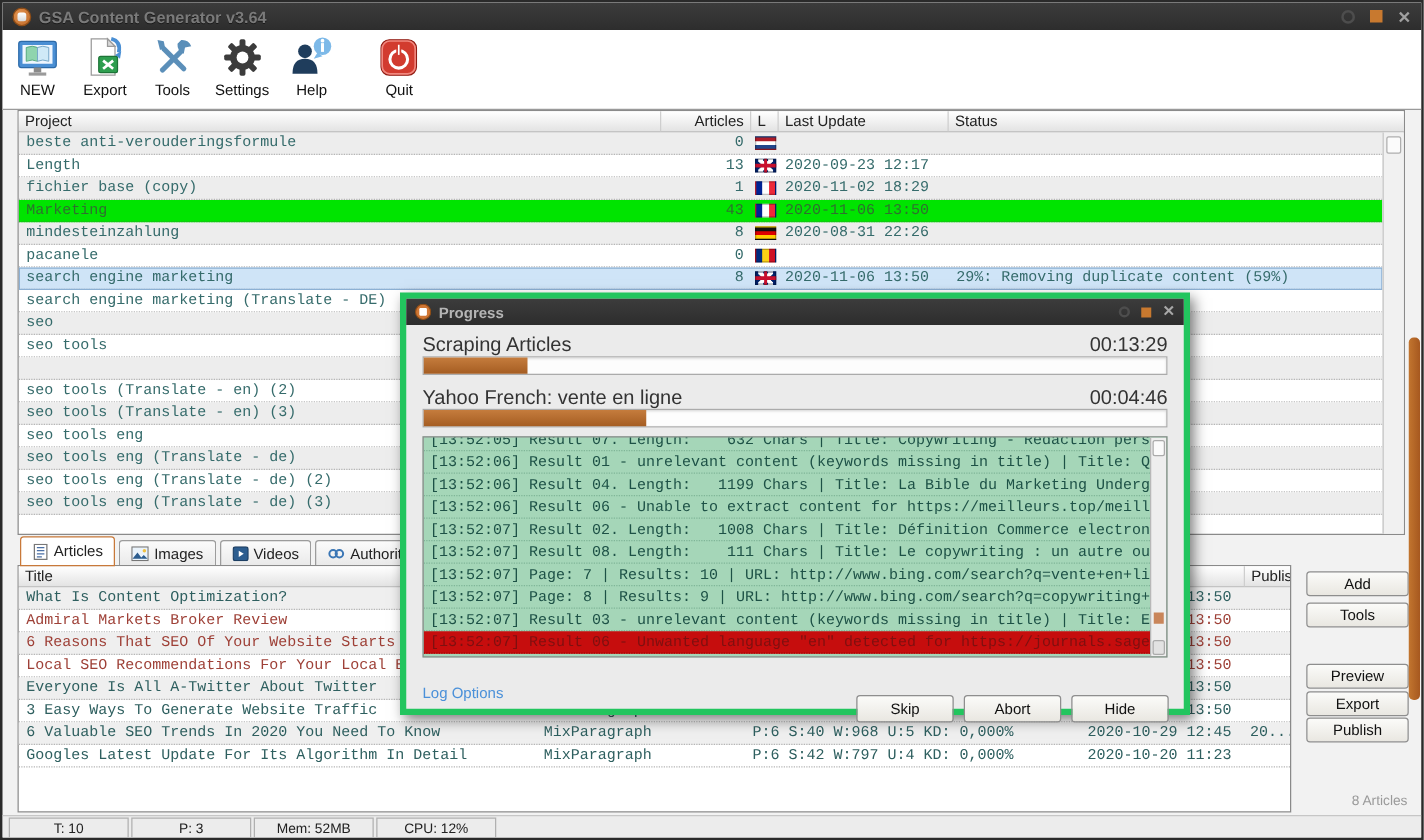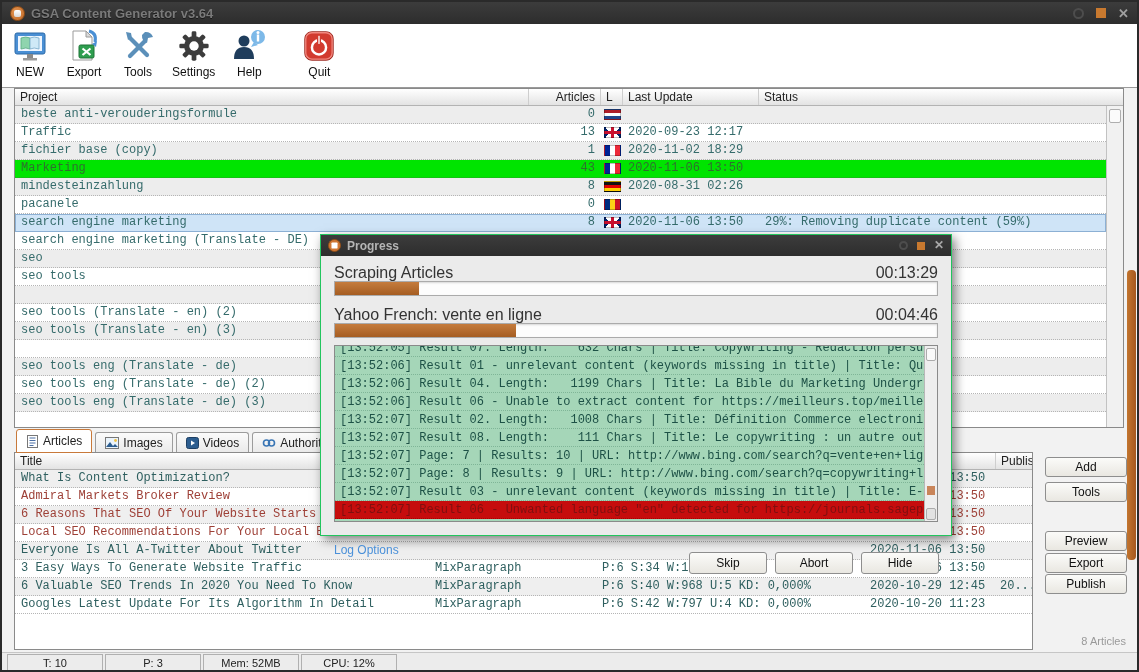--- a/index.html
+++ b/index.html
@@ -106,22 +106,22 @@
     background:linear-gradient(#fbfbf9,#e9e7e1); font-size:12px; color:#111;
     display:flex; align-items:center; justify-content:center; font-family:"Liberation Sans",sans-serif; }
   .side-btn { position:absolute; left:12px; width:82px; height:20px; }
   .articles-count { position:absolute; right:10px; top:183px; font-size:11px; color:#9a9a9a; }
   
   .statusbar { position:absolute; left:0; right:0; top:650px; height:20px; background:#ececec;
     border-top:1px solid #c6c6c6; display:flex; gap:2px; padding:1px 0 1px 5px; }
   .status-seg { border:1px solid #b0b0b0; width:96px; display:flex; align-items:center;
     justify-content:center; font-size:11px; color:#222; }
   
-  .dialog { position:absolute; left:318px; top:232px; width:632px; height:302px;
-    background:#ebebeb; border:1px solid #22c55e; box-shadow:3px 4px 10px rgba(0,0,0,.5); z-index:10; }
+  .dialog { position:absolute; left:318px; top:232px; width:632px; height:338px;
+    background:#ebebeb; border:5px solid #22c55e; box-shadow:3px 4px 10px rgba(0,0,0,.5); z-index:10; }
   .dialog-titlebar { height:21px; background:linear-gradient(#3c3c3c,#2d2d2d);
     display:flex; align-items:center; padding:0 7px; gap:6px; }
   .dialog-title { color:#b5b5b5; font-size:12px; font-weight:bold; }
   .dlg-logo { width:13px; height:13px; }
   .dlg-controls { margin-left:auto; display:flex; align-items:center; gap:9px; }
   .dlg-min { width:9px; height:9px; border:2px solid #4d4d4d; border-radius:50%; }
   .dlg-max { width:8px; height:8px; background:#c8792f; }
   .dlg-close { color:#a8a8a8; font-size:12px; font-weight:bold; line-height:9px; }
   .task-label { position:absolute; left:13px; right:13px; height:15px; font-size:16px; color:#333;
     display:flex; justify-content:space-between; }
@@ -253,21 +253,21 @@
     <div class="prows" id="project-rows">
   <div class="prow">
     <div class="pc-name">beste anti-verouderingsformule</div>
     <div class="pc-articles">0</div>
     <div class="pc-lang"><span class="flag flag-nl"></span></div>
     <div class="pc-date"></div>
     <div class="pc-status"></div>
   </div>
 
   <div class="prow">
-    <div class="pc-name">Traffic</div>
+    <div class="pc-name">Length</div>
     <div class="pc-articles">13</div>
     <div class="pc-lang"><span class="flag flag-uk"></span></div>
     <div class="pc-date">2020-09-23 12:17</div>
     <div class="pc-status"></div>
   </div>
 
   <div class="prow">
     <div class="pc-name">fichier base (copy)</div>
     <div class="pc-articles">1</div>
     <div class="pc-lang"><span class="flag flag-fr"></span></div>
@@ -279,21 +279,21 @@
     <div class="pc-name">Marketing</div>
     <div class="pc-articles">43</div>
     <div class="pc-lang"><span class="flag flag-fr"></span></div>
     <div class="pc-date">2020-11-06 13:50</div>
   </div>
 
   <div class="prow">
     <div class="pc-name">mindesteinzahlung</div>
     <div class="pc-articles">8</div>
     <div class="pc-lang"><span class="flag flag-de"></span></div>
-    <div class="pc-date">2020-08-31 02:26</div>
+    <div class="pc-date">2020-08-31 22:26</div>
     <div class="pc-status"></div>
   </div>
 
   <div class="prow">
     <div class="pc-name">pacanele</div>
     <div class="pc-articles">0</div>
     <div class="pc-lang"><span class="flag flag-ro"></span></div>
     <div class="pc-date"></div>
     <div class="pc-status"></div>
   </div>
@@ -347,20 +347,21 @@
 
   <div class="prow">
     <div class="pc-name">seo tools (Translate - en) (3)</div>
     <div class="pc-articles"></div>
     <div class="pc-lang"></div>
     <div class="pc-date"></div>
     <div class="pc-status"></div>
   </div>
 
   <div class="prow">
+    <div class="pc-name">seo tools eng</div>
     <div class="pc-articles"></div>
     <div class="pc-lang"></div>
     <div class="pc-date"></div>
     <div class="pc-status"></div>
   </div>
 
   <div class="prow">
     <div class="pc-name">seo tools eng (Translate - de)</div>
     <div class="pc-articles"></div>
     <div class="pc-lang"></div>

